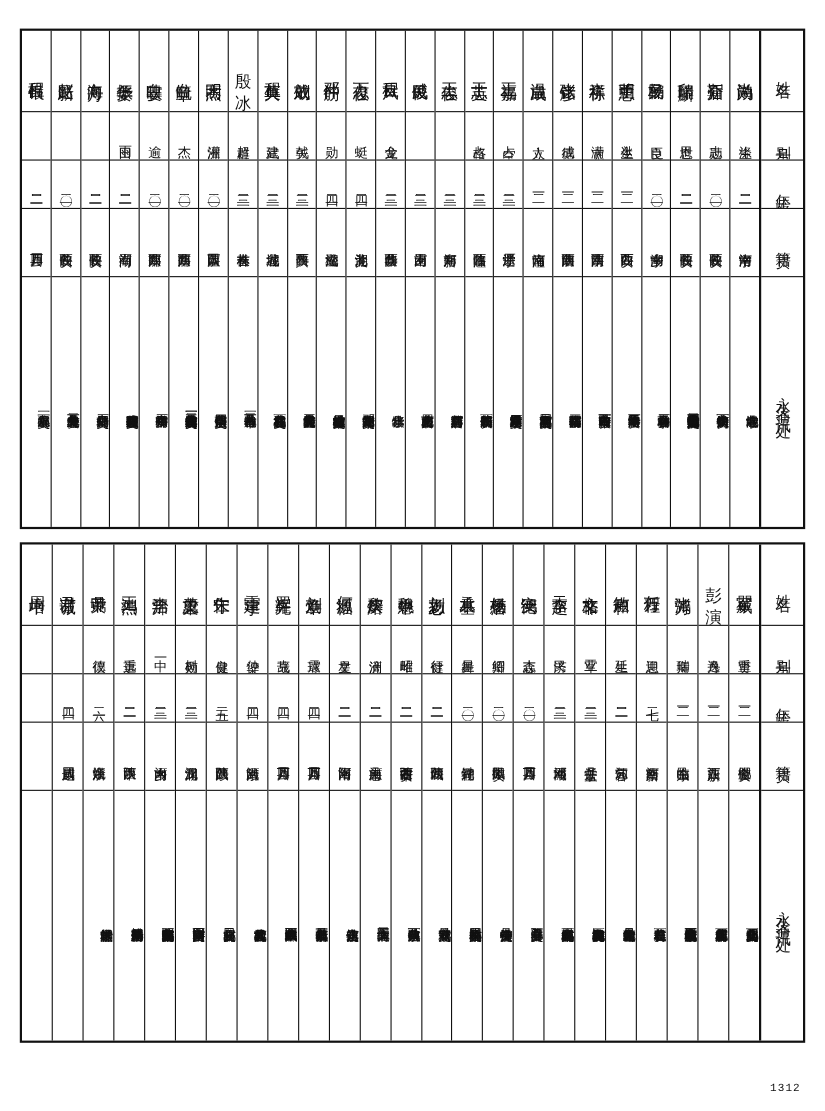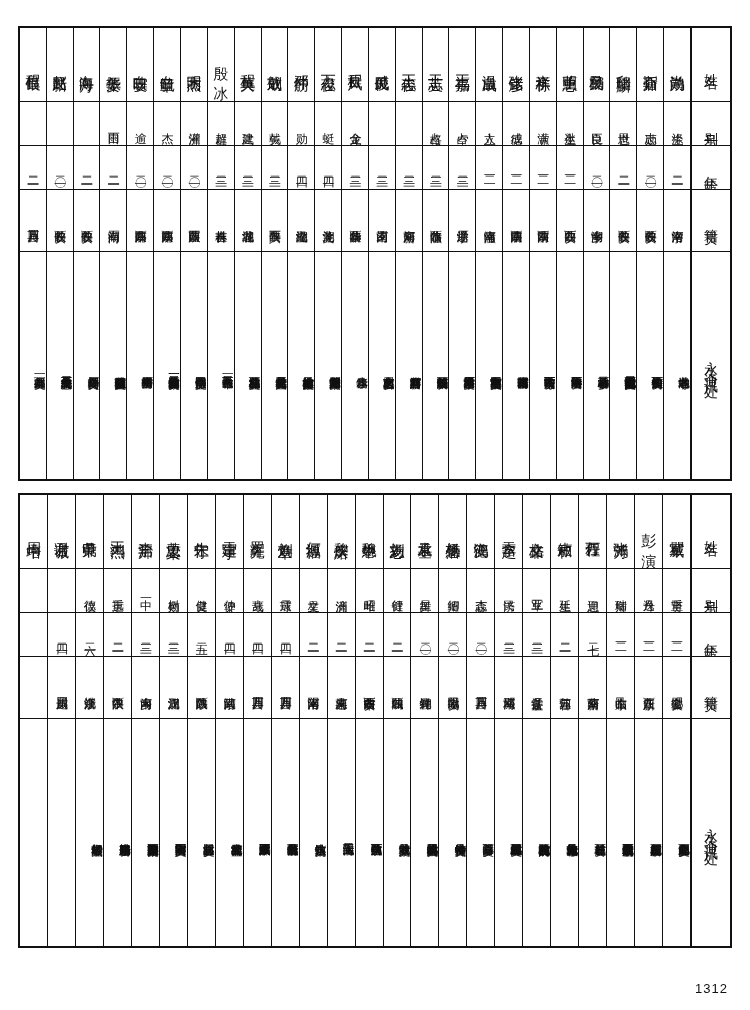--- a/index.html
+++ b/index.html
@@ -84,23 +84,23 @@
     text-orientation: upright;
     line-height: 1.12;
     max-height: 100%;
     white-space: normal;
   }
 
   .page-number {
     position: absolute;
     right: 22px;
     bottom: 14px;
-    font-size: 13px;
+    font-size: 10px;
     letter-spacing: 1px;
-    font-family: Liberation Sans, sans-serif;
+    font-family: Liberation Mono, monospace;
   }
 </style>
 </head>
 <body>
 
 <div class="page">
 
   <div class="table-block" id="table-1">
       <div class="col header-col">
         <div class="cell c-name">姓名</div>

